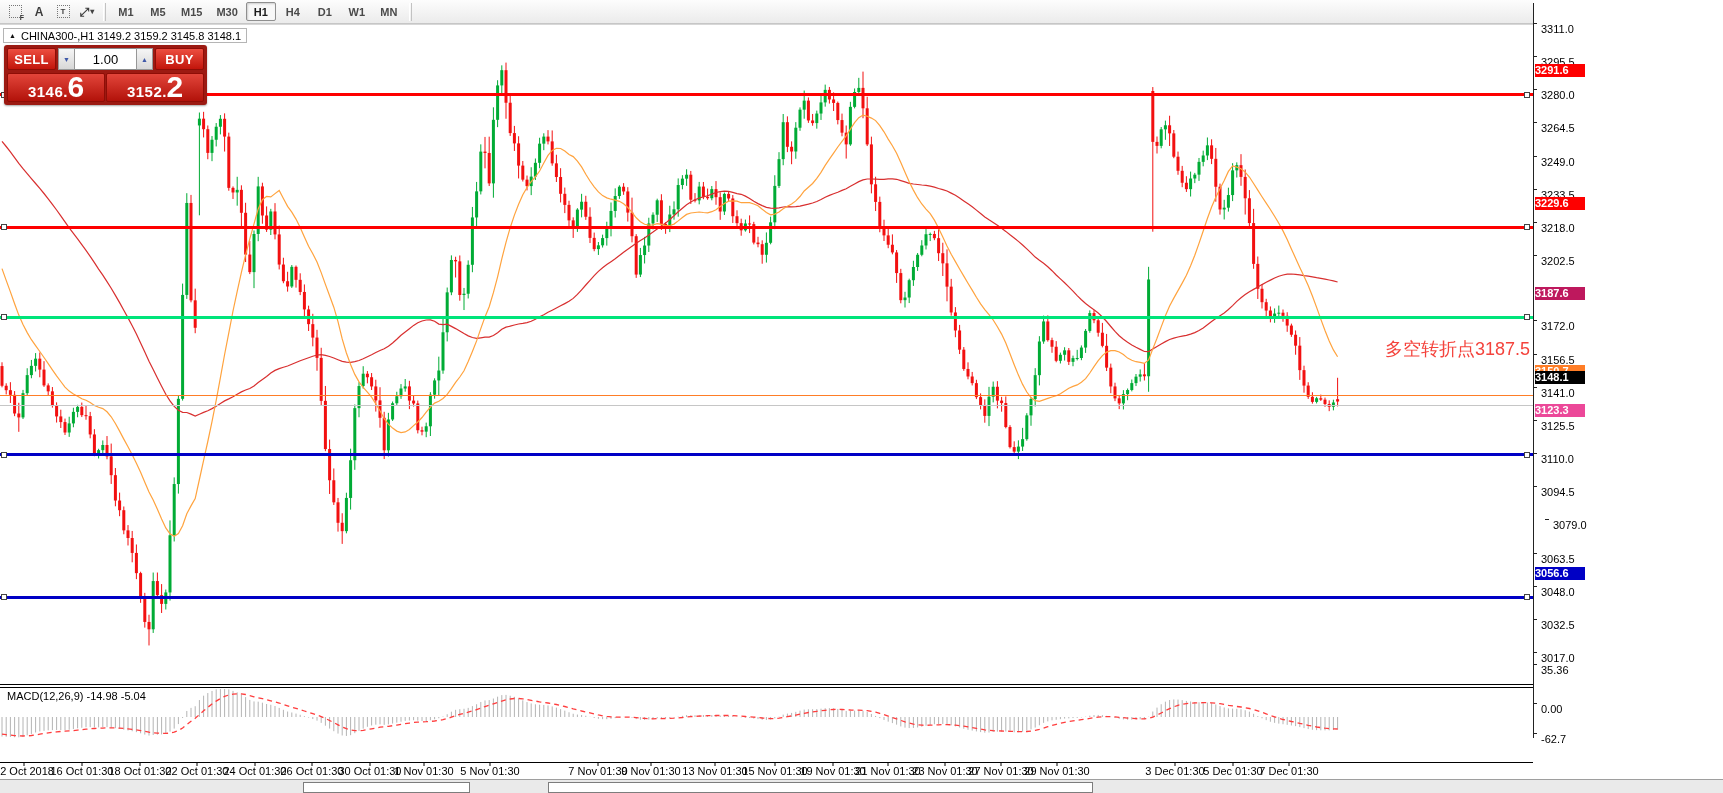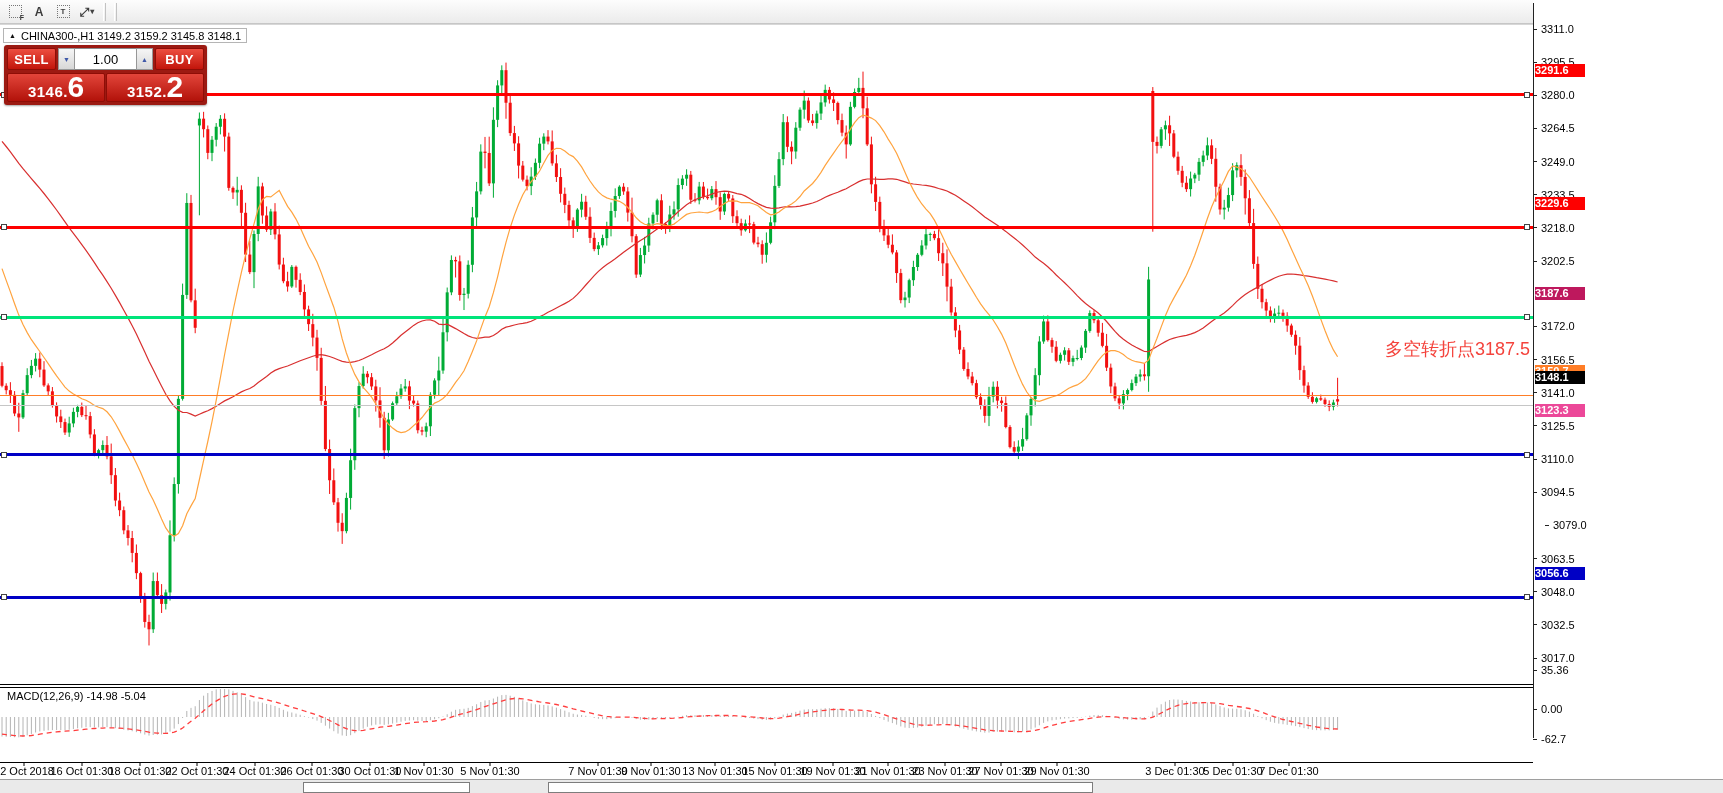--- a/index.html
+++ b/index.html
@@ -21,21 +21,21 @@
   
   .chart-area{position:absolute;left:0;top:24px;width:1723px;height:769px;background:#fff}
   #plot-svg{position:absolute;left:0;top:0;z-index:1}
   .hline{position:absolute;left:0;width:1533px;z-index:3}
   .handle{position:absolute;width:6px;height:6px;background:#fff;border:1px solid #444;z-index:4}
   .sep-line{position:absolute;left:0;width:1723px;height:1px;background:#000;z-index:2}
   .top-border{position:absolute;left:0;top:0;width:1723px;height:1px;background:#d7d7d7}
   
   .price-axis{position:absolute;left:1533px;top:0;width:190px;height:769px;background:#fff;z-index:5}
   .axis-vline{position:absolute;left:0;top:3px;width:1px;height:735px;background:#222}
-  .ptick{position:absolute;left:0;height:12px;font-size:11px;color:#000;display:flex;align-items:center}
+  .ptick{position:absolute;left:0;height:12px;font-size:11px;color:#000;display:flex;}
   .ptick .dash{width:4px;height:1px;background:#222;margin-right:4px}
   .plabel{position:absolute;left:2px;width:50px;height:13px;color:#fff;font-size:11px;font-weight:bold;
     line-height:13px;padding-left:0;z-index:6}
   .macd-lab{position:absolute;left:7px;font-size:11px;color:#000}
   
   .tlabel{position:absolute;width:90px;text-align:center;font-size:11px;color:#000;top:741px;z-index:2}
   
   .sym-title{position:absolute;left:3px;top:4px;height:15px;border:1px solid #b5b5b5;background:#fff;
     display:flex;align-items:center;gap:5px;padding:0 5px;font-size:11px;color:#000;z-index:9}
   .sym-title .tri{font-size:7px;color:#111}
@@ -81,20 +81,31 @@
       </div>
       <div class="tool-btn">
         <span class="dotbox">T</span>
       </div>
       <div class="tool-btn">
         <span>⤢</span>
         <span class="tool-caret">▾</span>
       </div>
     </div>
   <div class="tb-sep2"></div>
+  <div id="tf-buttons" style="display:flex;align-items:center">
+      <div class="tf-btn">M1</div>
+      <div class="tf-btn">M5</div>
+      <div class="tf-btn">M15</div>
+      <div class="tf-btn">M30</div>
+      <div class="tf-btn active">H1</div>
+      <div class="tf-btn">H4</div>
+      <div class="tf-btn">D1</div>
+      <div class="tf-btn">W1</div>
+      <div class="tf-btn">MN</div>
+    </div>
   <div class="tb-sep2"></div>
 </div>
 
 <div class="chart-area">
   <div class="top-border"></div>
 
   <svg id="plot-svg" width="1533" height="769">
       <g>
         <line x1="2" x2="2" y1="338.28540420421115" y2="363.3278552217368" stroke="#f21010" stroke-width="1"></line>
         <rect x="0.5" y="342.0737553959675" width="3" height="19.675608732134094" fill="#f21010"></rect>

